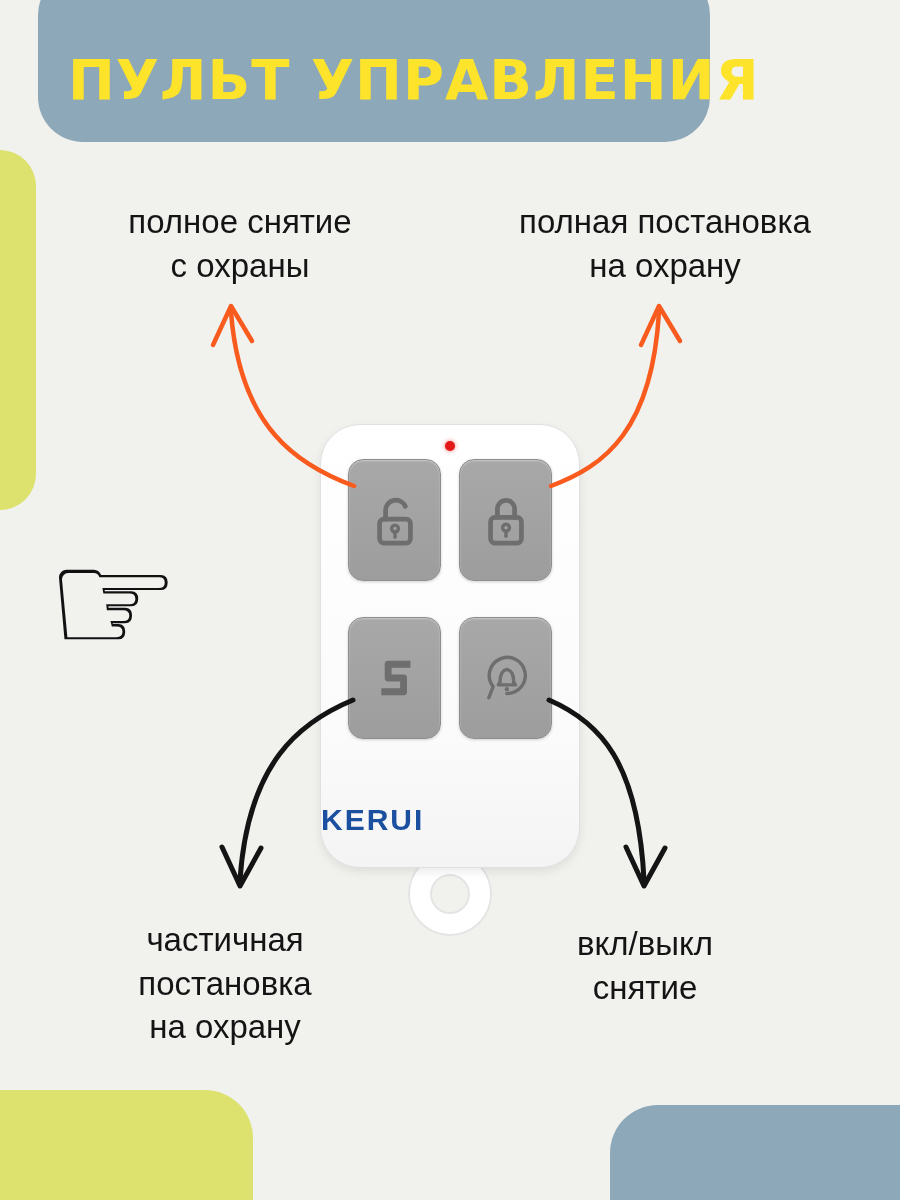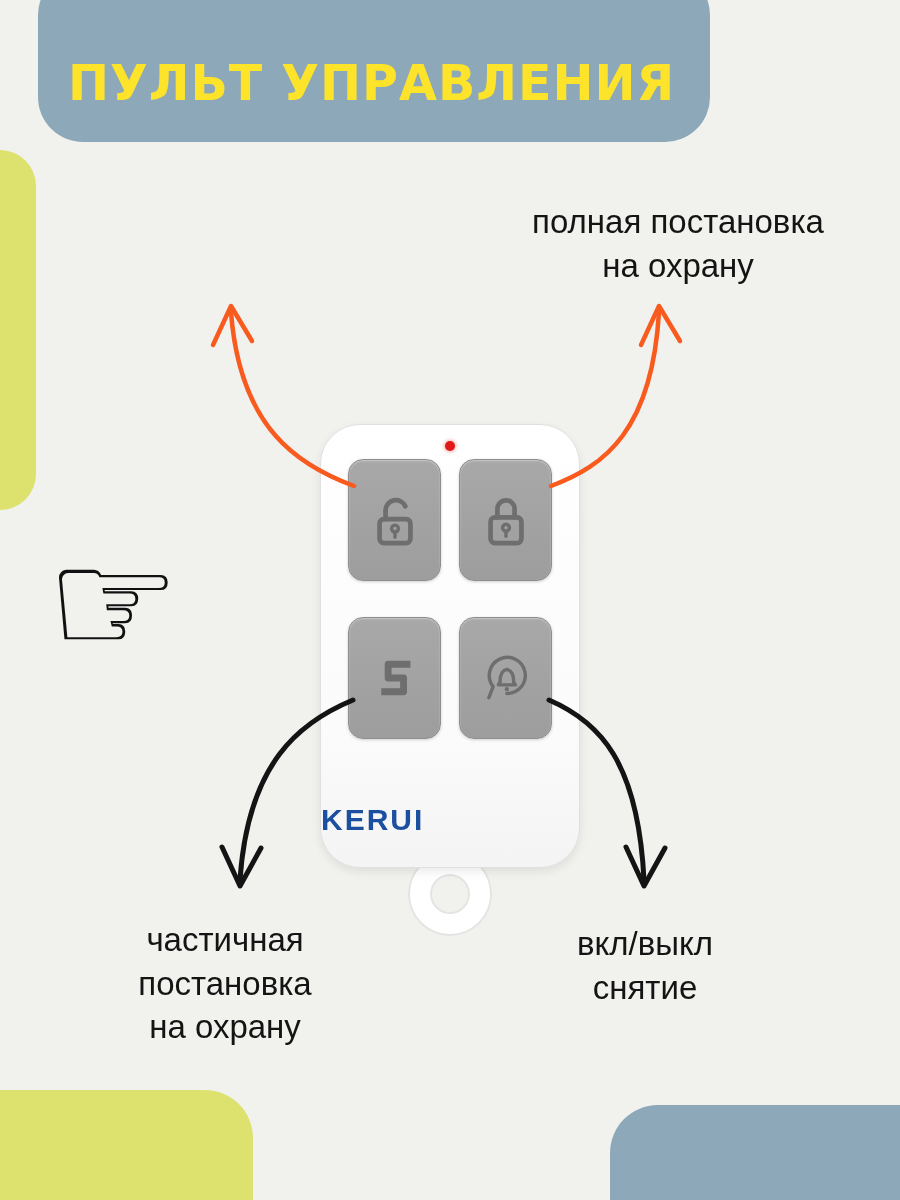--- a/index.html
+++ b/index.html
@@ -18,21 +18,21 @@
   .page{position:absolute;inset:0;}
 
   
   .banner{
     position:absolute;left:38px;top:-30px;width:672px;height:172px;
     background:var(--banner_bg,#8da8b8);border-radius:45px;
     display:flex;align-items:flex-end;padding:0 0 30px 30px;z-index:3;
   }
   .banner-title{
     font-family:"DejaVu Sans", sans-serif;font-weight:800;
-    font-size:49px;letter-spacing:1px;color:var(--title_yellow,#fde32a);
+    font-size:56px;letter-spacing:1px;color:var(--title_yellow,#fde32a);
     white-space:nowrap;
   }
   .left-pill{
     position:absolute;left:-36px;top:150px;width:72px;height:360px;
     background:var(--accent_green,#dde26e);border-radius:36px;z-index:0;
   }
   .bl-accent{
     position:absolute;left:0;bottom:0;width:253px;height:110px;
     background:var(--accent_green,#dde26e);border-radius:0 48px 0 0;z-index:0;
   }
@@ -82,21 +82,21 @@
     border-radius:50%;border:20px solid #ffffff;
     box-shadow:0 0 0 2px #e4e4e4, inset 0 0 0 2px #e4e4e4;z-index:1;
   }
 
   
   .label{
     position:absolute;font-size:33px;line-height:1.32;text-align:center;
     white-space:pre-line;color:var(--text_color,#141414);z-index:3;
   }
   .lbl-tl{left:85px;top:200px;width:310px;}
-  .lbl-tr{left:498px;top:200px;width:360px;text-align:center;}
+  .lbl-tr{left:485px;top:200px;width:360px;text-align:center;}
   .lbl-bl{left:70px;top:918px;width:310px;}
   .lbl-br{left:490px;top:922px;width:310px;}
 
   
   .hand{
     position:absolute;left:46px;top:528px;font-size:150px;line-height:1;
     font-family:"DejaVu Sans", sans-serif;color:#111;z-index:3;user-select:none;
   }
 
   
@@ -111,20 +111,22 @@
 <div class="page">
 
   <div class="left-pill"></div>
   <div class="bl-accent"></div>
   <div class="br-accent"></div>
 
   <div class="banner">
     <div class="banner-title">ПУЛЬТ УПРАВЛЕНИЯ</div>
   </div>
 
+  <div class="label lbl-tl">полное снятие
+с охраны</div>
   <div class="label lbl-tr">полная постановка
 на охрану</div>
   <div class="label lbl-bl">частичная
 постановка
 на охрану</div>
   <div class="label lbl-br">вкл/выкл
 снятие</div>
 
   <div class="hand">☞</div>
 

